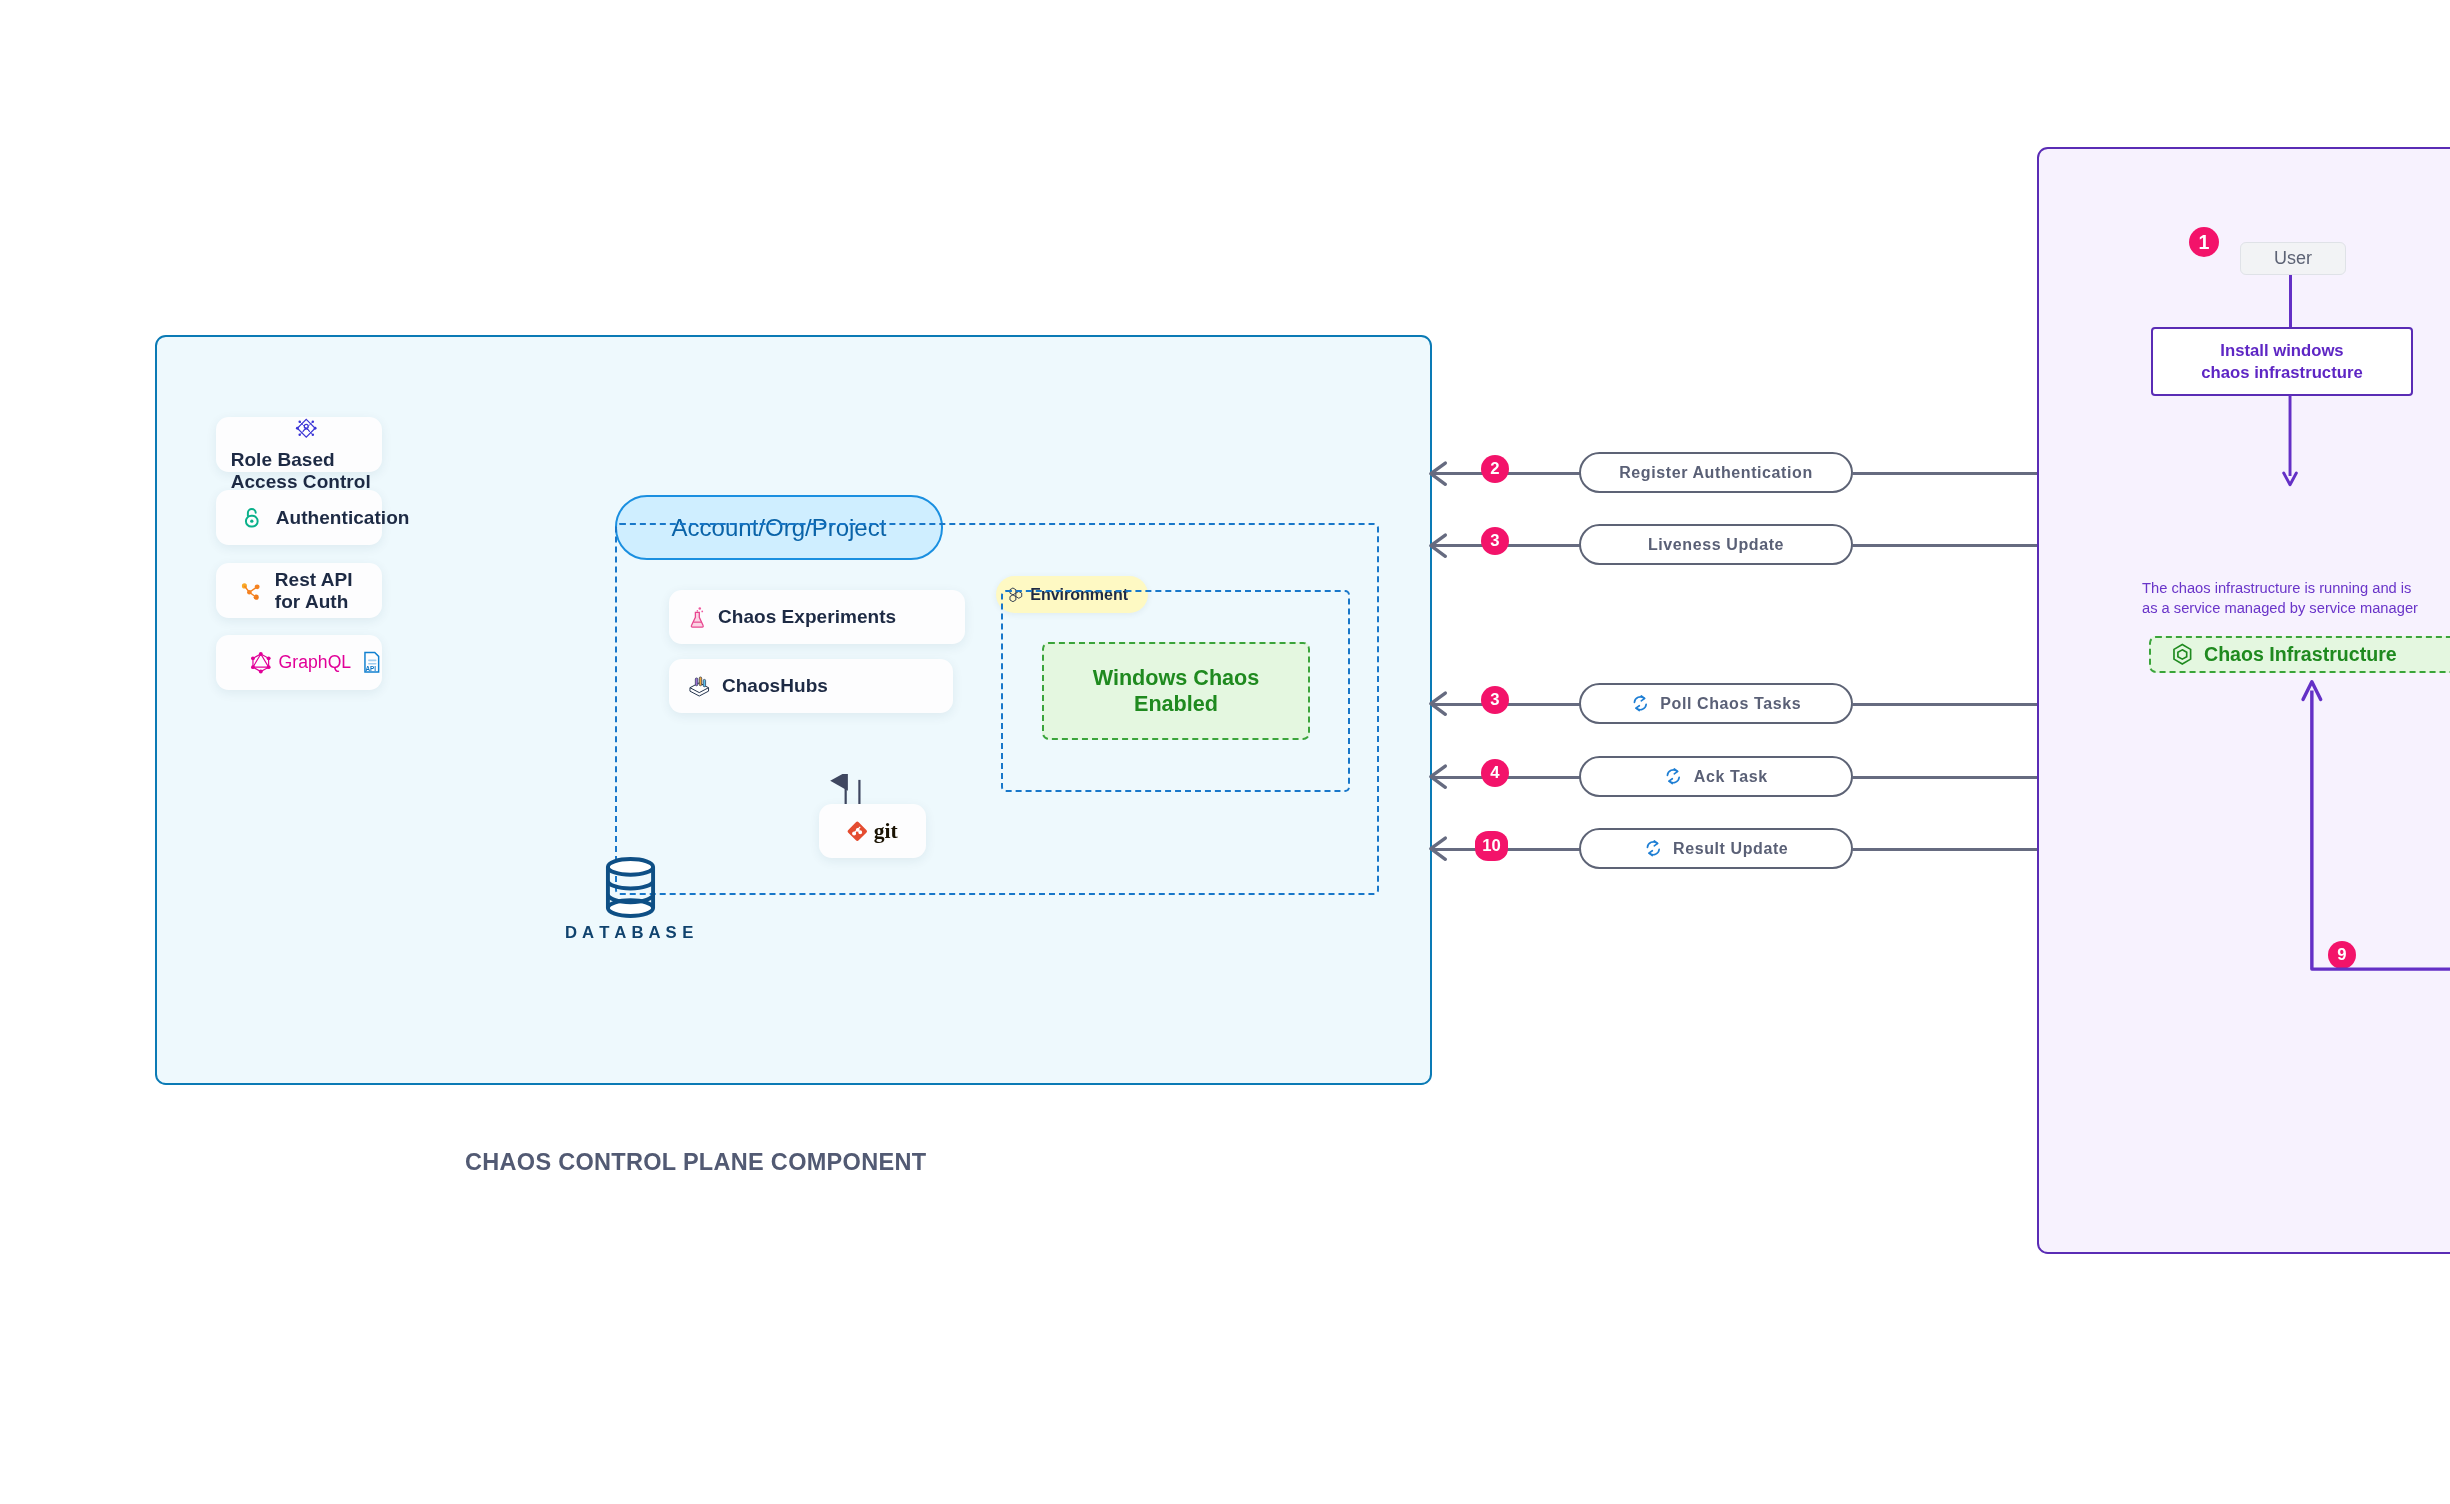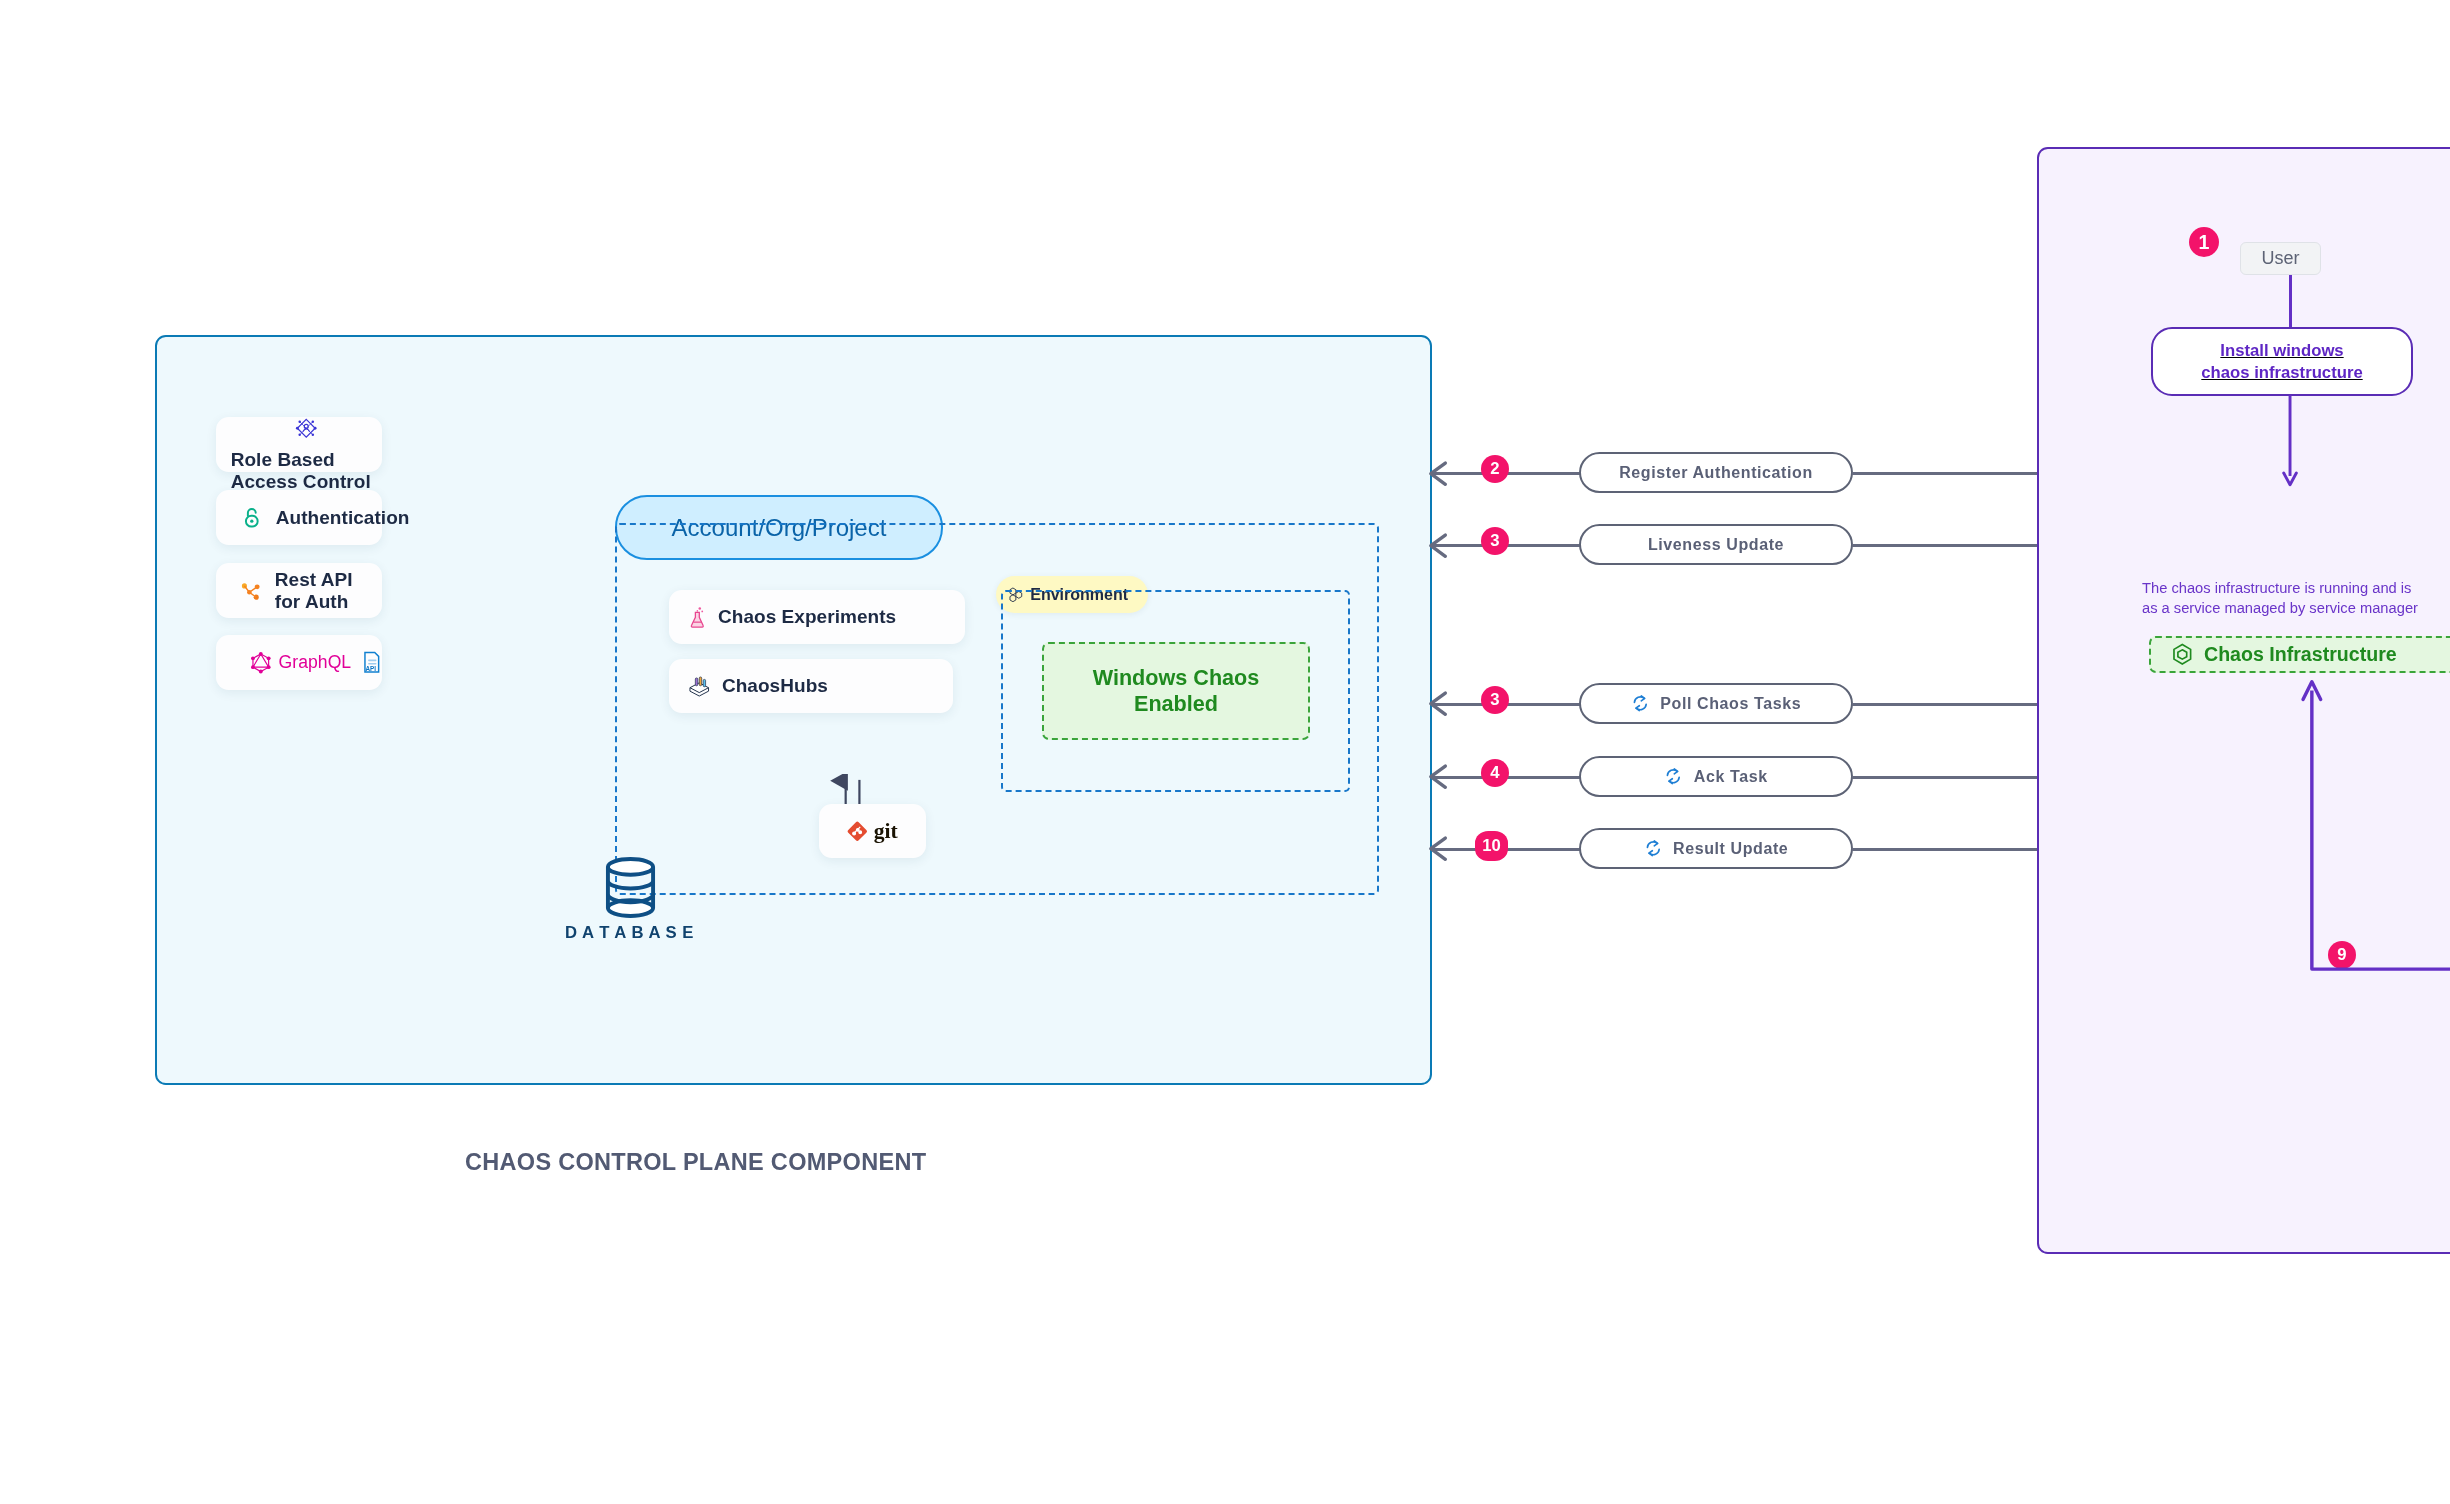--- a/index.html
+++ b/index.html
@@ -29,22 +29,22 @@
   .conn-line{height:2.9px;background:#666b80;}
   .pill{background:#ffffff;border:2px solid #5d6375;border-radius:29px;
     display:flex;align-items:center;justify-content:center;gap:10.8px;}
   .pill .t{font-size:16px;font-weight:bold;color:#5a6076;letter-spacing:0.6px;}
   .badge{border-radius:50%;background:#f3136a;color:#fff;display:flex;align-items:center;
     justify-content:center;font-size:19.6px;font-weight:bold;}
 
   
   #exec-panel{left:2037px;top:147px;width:1588px;height:1107px;background:#f7f2fe;
     border:2.5px solid #5a2cb5;border-radius:10.8px;}
-  .p-box{background:#ffffff;border:2.9px solid #5a2cb5;border-radius:21px;display:flex;
-    align-items:center;justify-content:center;text-align:center;text-decoration:underline;}
+  .p-box{background:#ffffff;border:2.9px solid #5a2cb5;border-radius:4px;display:flex;
+    align-items:center;justify-content:center;text-align:center;}
   .p-box .t{font-size:16.7px;font-weight:bold;color:#5e26c4;line-height:1.28;}
   .note{color:#6a35c9;font-size:14.7px;line-height:1.33;}
   .pline{background:#6430c6;}
 
   .caption{font-size:23.5px;font-weight:bold;color:#525a73;letter-spacing:0.3px;white-space:nowrap;}
 </style>
 </head>
 <body>
 
 <div id="stage">
@@ -281,21 +281,21 @@
     </span>
     <span class="t">Result Update</span>
   </div>
   <div class="abs conn-line" style="left:1852px;top:848px;width:186px;"></div>
   <div class="abs badge" style="left:1475px;top:831px;width:33px;height:30px;font-size:16.7px;border-radius:40%;">10</div>
 
   <div class="abs" id="exec-panel"></div>
 
   <div class="abs badge" style="left:2189px;top:227px;width:30px;height:30px;">1</div>
 
-  <div class="abs" style="left:2240px;top:242px;width:81px;height:33px;background:#f2f3f5;border:1.5px solid #dfe2e7;
+  <div class="abs" style="left:2240px;top:242px;width:106px;height:33px;background:#f2f3f5;border:1.5px solid #dfe2e7;
        border-radius:5.9px;display:flex;align-items:center;justify-content:center;">
     <span style="font-size:18px;color:#5d6375;">User</span>
   </div>
   <div class="abs pline" style="left:2289px;top:275px;width:2.9px;height:53px;"></div>
 
   <div class="abs p-box" style="left:2151px;top:327px;width:262px;height:69px;flex-direction:column;">
     <span class="t">Install windows</span>
     <span class="t">chaos infrastructure</span>
   </div>
 

